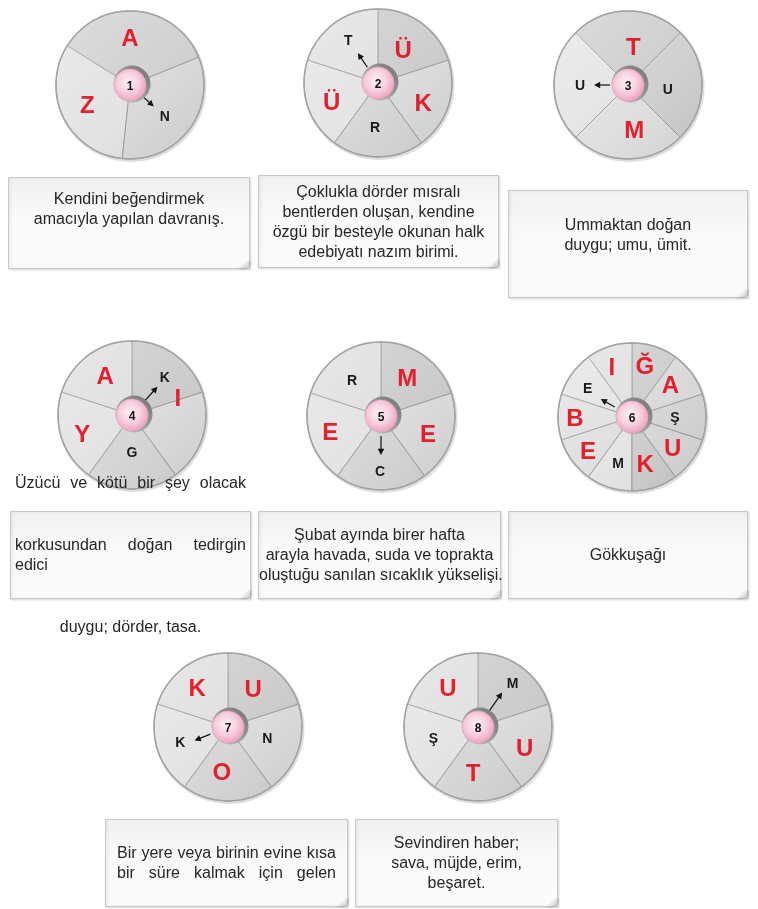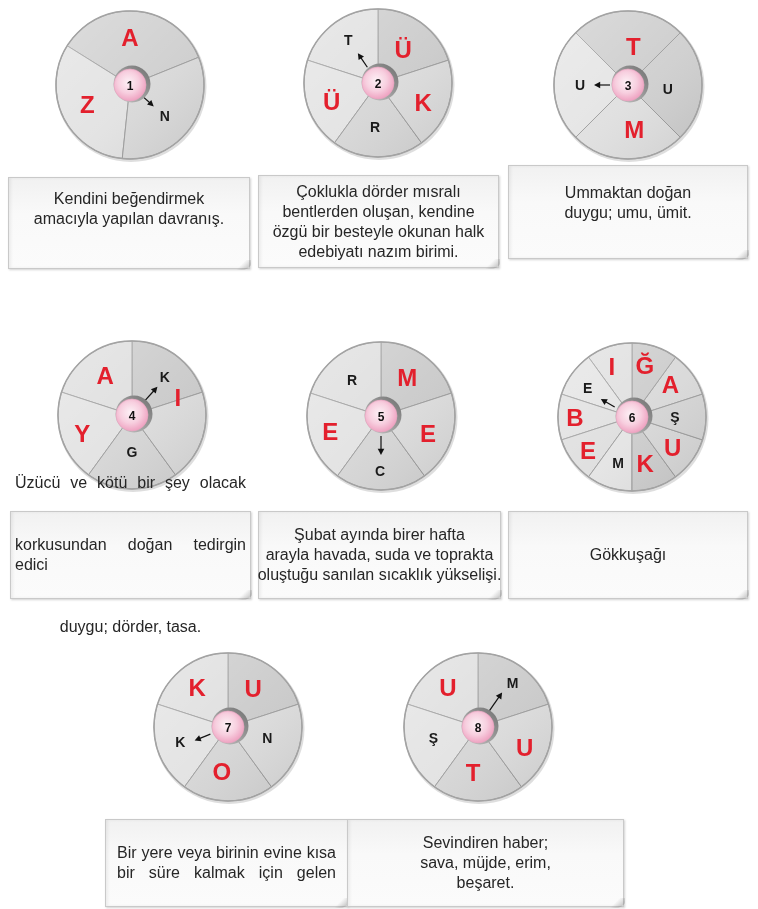--- a/index.html
+++ b/index.html
@@ -53,26 +53,26 @@
     #w2 { left: 298px; top: 3px; }
     #w3 { left: 548px; top: 5px; }
     #w4 { left: 52px;  top: 335px; }
     #w5 { left: 301px; top: 336px; }
     #w6 { left: 552px; top: 337px; }
     #w7 { left: 148px; top: 647px; }
     #w8 { left: 398px; top: 647px; }
 
     #b1 { left: 8px;   top: 166px; width: 242px; height: 92px; padding-bottom: 28px; }
     #b2 { left: 258px; top: 164px; width: 241px; height: 93px; }
-    #b3 { left: 508px; top: 154px; width: 240px; height: 94px; padding-bottom: 18px; }
+    #b3 { left: 508px; top: 179px; width: 240px; height: 108px; padding-bottom: 18px; }
     #b4 { left: 10px;  top: 500px; width: 241px; height: 88px; padding: 0 4px; gap: 42px; }
-    #b5 { left: 258px; top: 500px; width: 243px; height: 88px; align-items: center; }
+    #b5 { left: 258px; top: 500px; width: 243px; height: 88px; }
     #b6 { left: 508px; top: 500px; width: 240px; height: 88px; }
     #b7 { left: 105px; top: 808px; width: 243px; height: 88px; padding: 0 11px; }
-    #b8 { left: 347px; top: 808px; width: 277px; height: 88px; }
+    #b8 { left: 355px; top: 808px; width: 203px; height: 88px; }
   </style>
 </head>
 <body>
 
 <div id="page">
 
   <svg width="0" height="0" style="position:absolute" aria-hidden="true">
     <defs>
       <radialGradient id="pinkGrad" cx="45%" cy="42%" r="60%">
         <stop offset="0%" stop-color="#fdf1f6"></stop>

